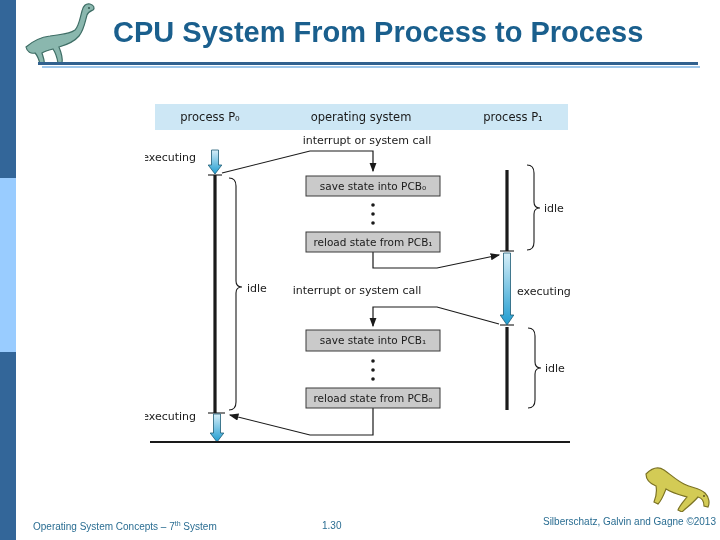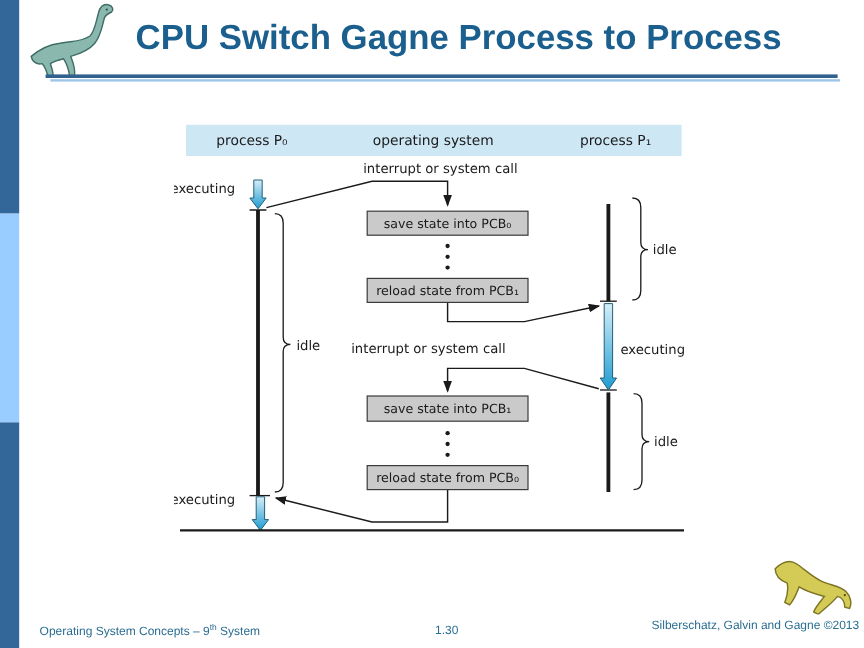--- a/index.html
+++ b/index.html
@@ -17,21 +17,21 @@
   .title{left:113px;top:16px;width:600px;margin:0;
          font-size:29px;font-weight:bold;color:#1a5f8d;letter-spacing:0px;
          font-family:"Liberation Sans", sans-serif;}
   .rule-dark{left:38px;top:62px;width:660px;height:3px;background:#31618f;}
   .rule-light{left:42px;top:66px;width:658px;height:2px;background:#9dc6ea;}
 
   
   .footer{font-size:10px;color:#2a6d92;}
   .footer-left{left:33px;top:520px;}
   .footer-left sup{font-size:7px;}
-  .footer-center{left:322px;top:520px;width:60px;text-align:right;}
+  .footer-center{left:322px;top:520px;width:60px;text-align:left;}
   .footer-right{left:436px;top:516px;width:280px;text-align:right;}
 
   
   .diagram{left:145px;top:98px;}
   .dg-text{font-family:"DejaVu Sans", sans-serif;fill:#1a1a1a;}
 </style>
 </head>
 <body>
 
 <div class="abs sidebar">
@@ -42,21 +42,21 @@
 
 <svg class="abs" style="left:22px;top:2px;" width="92" height="66" viewBox="0 0 92 66">
   <path d="M4,45 C12,38 20,35 28,34 C38,32 46,33 53,28 C57,24 58,16 60,9
            C61,4 64,1 68,2 C72,3 73,6 71,8 C69,9 66,10 65,13 C63,20 62,28 57,34
            C52,40 44,43 37,45 C39,50 41,56 40,61 L36,61 C35,55 33,50 31,47
            C27,48 23,49 20,51 C21,55 23,59 22,62 L18,62 C17,58 15,53 13,51
            C9,52 5,50 4,45 Z" fill="#8ab7ae" stroke="#3f6e66" stroke-width="1.2"></path>
   <circle cx="67" cy="6" r="0.9" fill="#2c4f49"></circle>
 </svg>
 
-<h1 class="abs title">CPU Switch Gagne Process to Process</h1>
+<h1 class="abs title">CPU System From Process to Process</h1>
 <div class="abs rule-dark"></div>
 <div class="abs rule-light"></div>
 
 <svg class="abs diagram" width="430" height="350" viewBox="0 0 430 350">
   <defs>
     <linearGradient id="bluegrad" x1="0" y1="0" x2="0" y2="1">
       <stop offset="0" stop-color="#d6eef8"></stop>
       <stop offset="1" stop-color="#1e9cd0"></stop>
     </linearGradient>
     <marker id="arrowhead" markerWidth="9" markerHeight="7" refX="7" refY="3" orient="auto">
@@ -133,15 +133,15 @@
 </svg>
 
 <svg class="abs" style="left:642px;top:460px;" width="72" height="52" viewBox="0 0 72 52">
   <path d="M4,14 C10,8 16,6 22,10 C28,14 34,20 42,24 C50,28 58,28 63,33
            C67,37 68,43 66,47 L62,46 C62,42 60,38 56,37 C50,44 44,48 40,52
            L36,50 C38,45 42,41 45,37 C38,35 30,33 24,29 C22,34 20,40 16,44
            L12,42 C14,37 15,31 14,26 C9,24 4,20 4,14 Z" fill="#d3cb55" stroke="#7c7324" stroke-width="1.2"></path>
   <circle cx="62" cy="36" r="0.9" fill="#4d451a"></circle>
 </svg>
 
-<div class="abs footer footer-left"><span>Operating System Concepts – 9</span><sup>th</sup><span> System</span></div>
+<div class="abs footer footer-left"><span>Operating System Concepts – 7</span><sup>th</sup><span> System</span></div>
 <div class="abs footer footer-center">1.30</div>
 <div class="abs footer footer-right">Silberschatz, Galvin and Gagne ©2013</div>
 
 </body></html>

